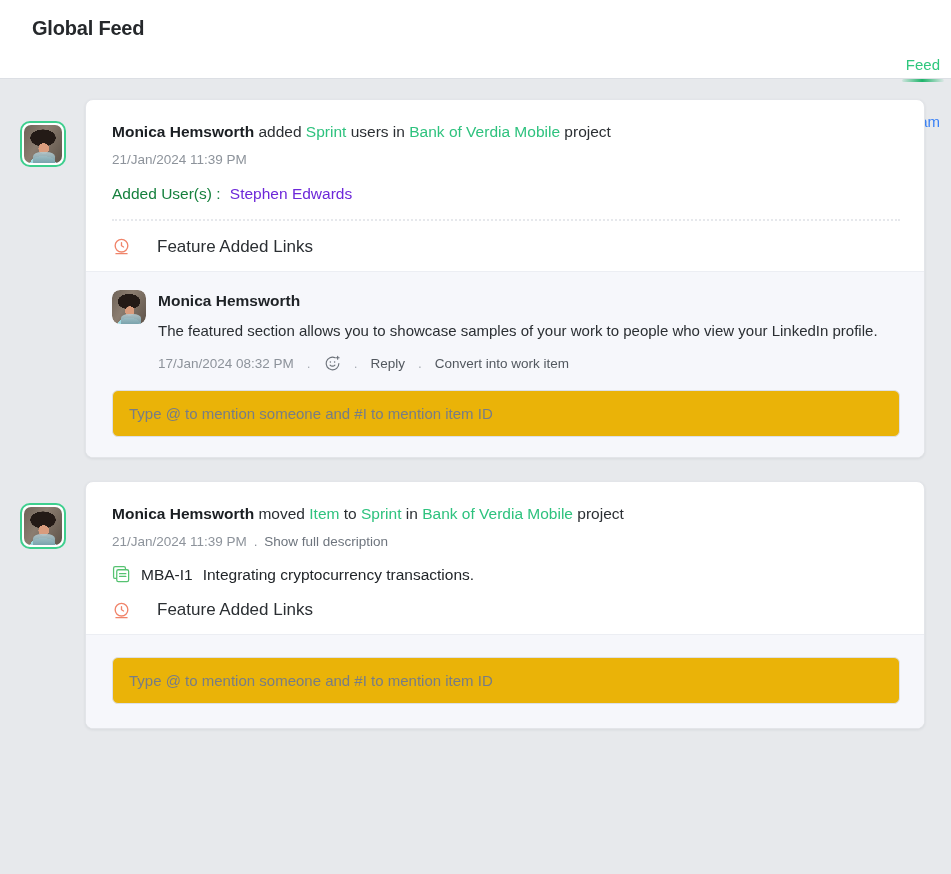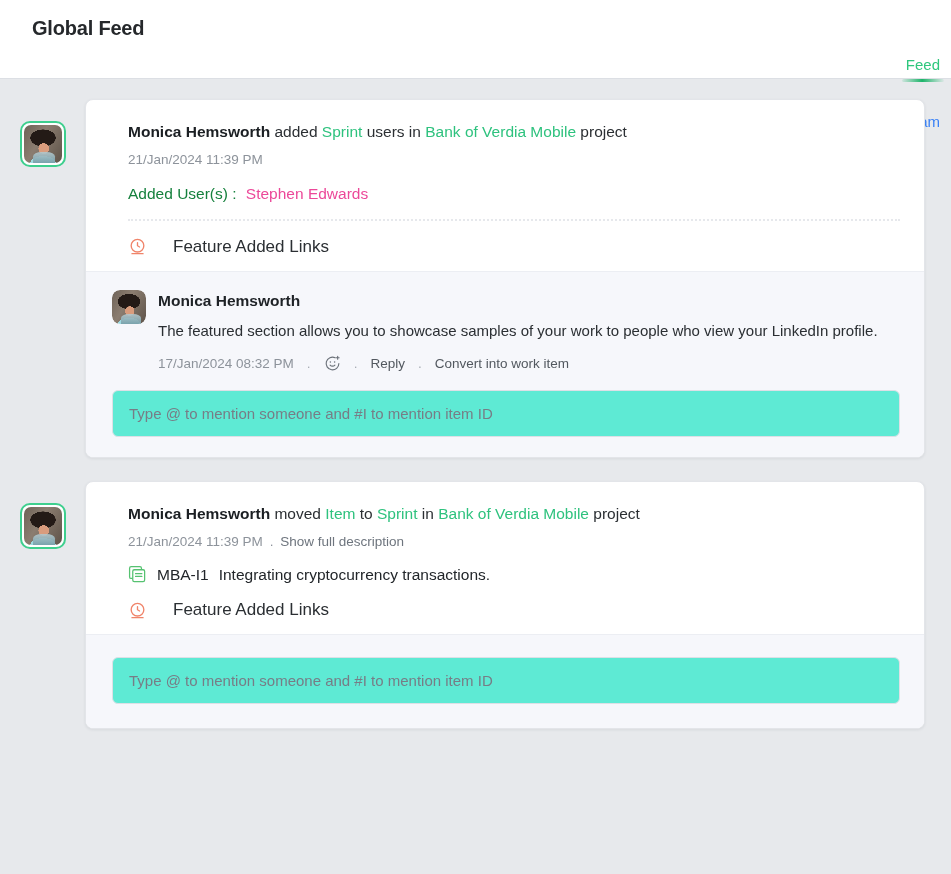--- a/index.html
+++ b/index.html
@@ -103,21 +103,21 @@
 
   .card {
     flex: 1;
     background: #ffffff;
     border-radius: 8px;
     border: 1px solid #e3e5e9;
     box-shadow: 0 1px 3px rgba(30,35,45,0.08);
     margin-right: 26px;
     overflow: hidden;
   }
-  .card-body { padding: 22px 24px 14px 26px; margin-left: 16px; }
+  .card-body { padding: 22px 24px 14px 26px; }
 
   .activity-line {
     font-size: 15.5px;
     color: #2b2f33;
     line-height: 1.35;
   }
   .activity-line .who { font-weight: bold; color: #1b1f23; }
   .green { color: #2ec27e; }
 
   .timestamp {
@@ -127,21 +127,21 @@
   }
   .timestamp .dot { padding: 0 3px; }
   .timestamp .link { color: #6e757e; cursor: pointer; }
 
   .added-users {
     margin-top: 18px;
     font-size: 15.5px;
     color: #2b2f33;
   }
   .added-users .label { color: #15803d; }
-  .added-users .value { color: #ec4899; padding-left: 5px; }
+  .added-users .value { color: #6d28d9; padding-left: 5px; }
 
   .divider {
     margin-top: 16px;
     border-top: 2px dotted #e6e8ec;
     height: 0;
   }
 
   .feature-row {
     display: flex;
     align-items: center;
@@ -196,21 +196,21 @@
     color: #8d939b;
   }
   .comment-meta .sep { color: #a9aeb5; }
   .comment-meta .action { color: #52585f; cursor: pointer; }
   .icon-emoji { width: 17px; height: 17px; display: block; }
 
   .comment-input {
     display: block;
     width: 100%;
     margin-top: 18px;
-    background: #5eead4;
+    background: #eab308;
     border: 1px solid #dde0e6;
     border-radius: 6px;
     padding: 14px 16px;
     font-size: 15px;
     font-family: "Liberation Sans", sans-serif;
     color: #2b2f33;
     outline: none;
   }
   .comment-input::placeholder { color: #777d86; }
 

